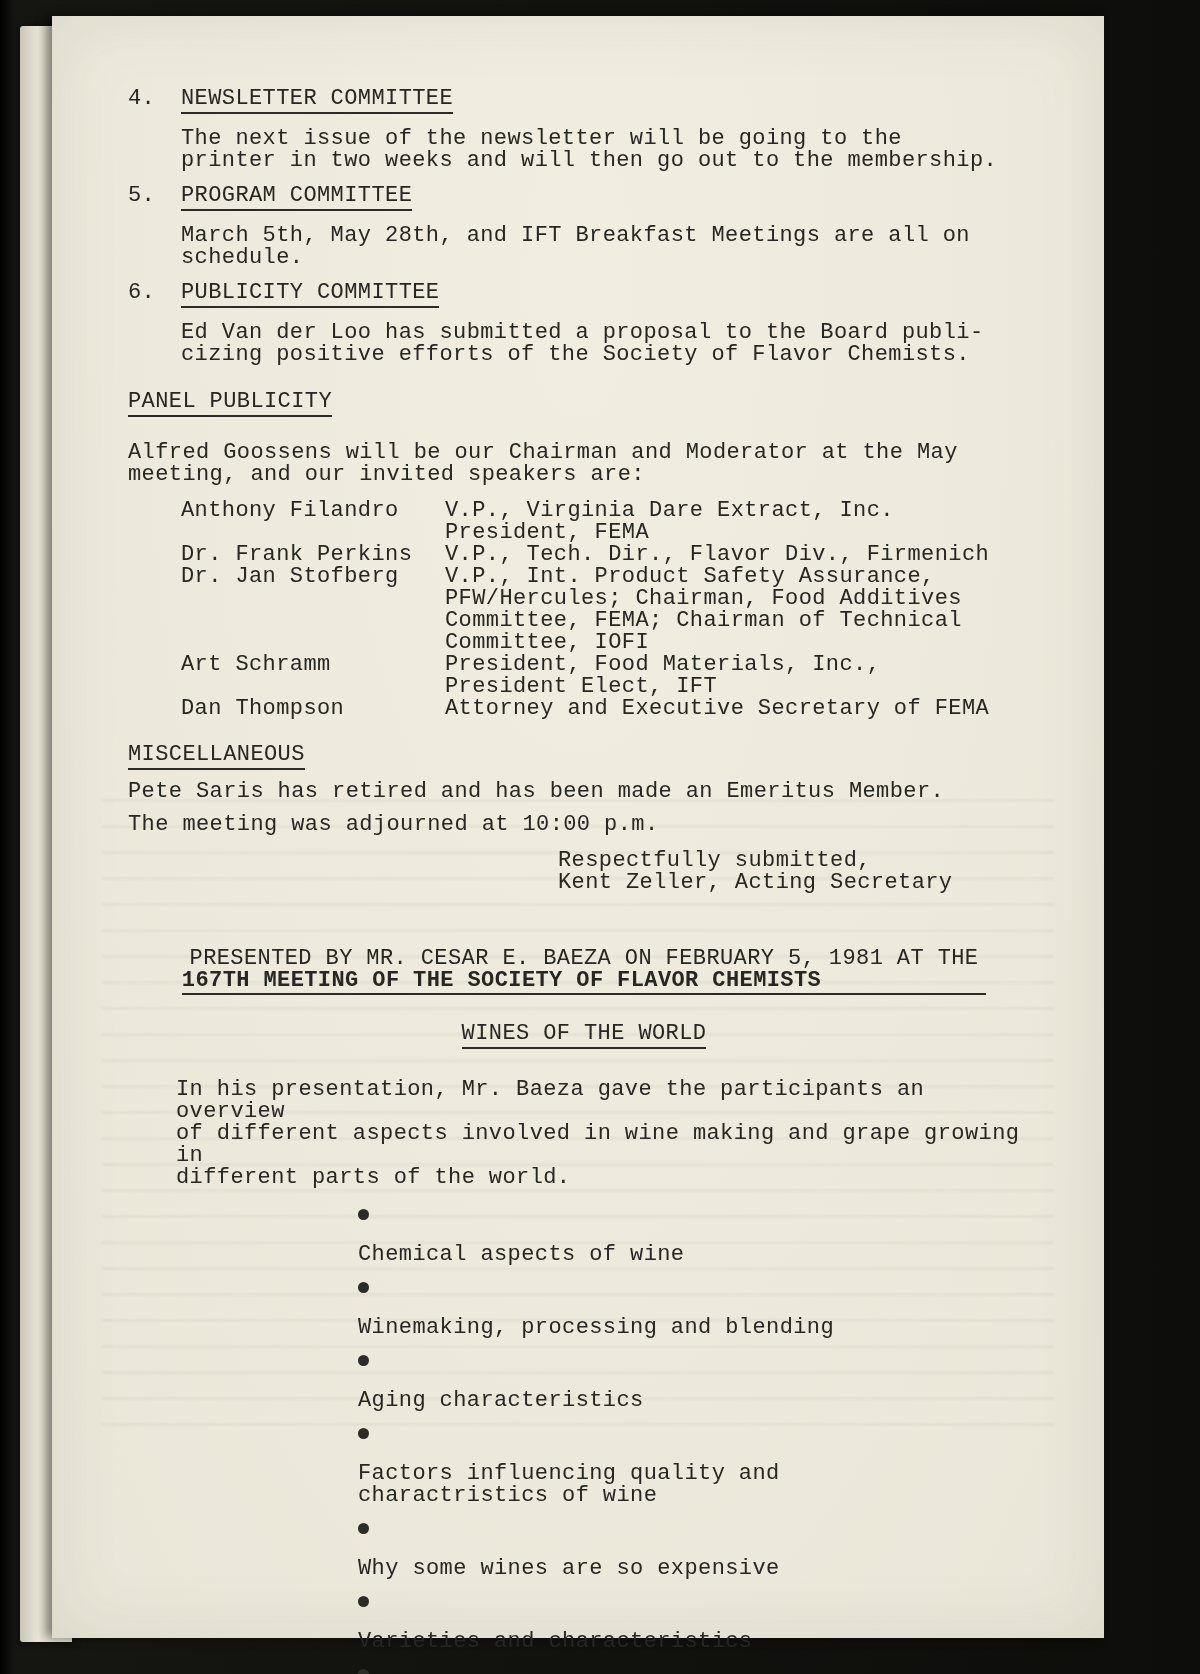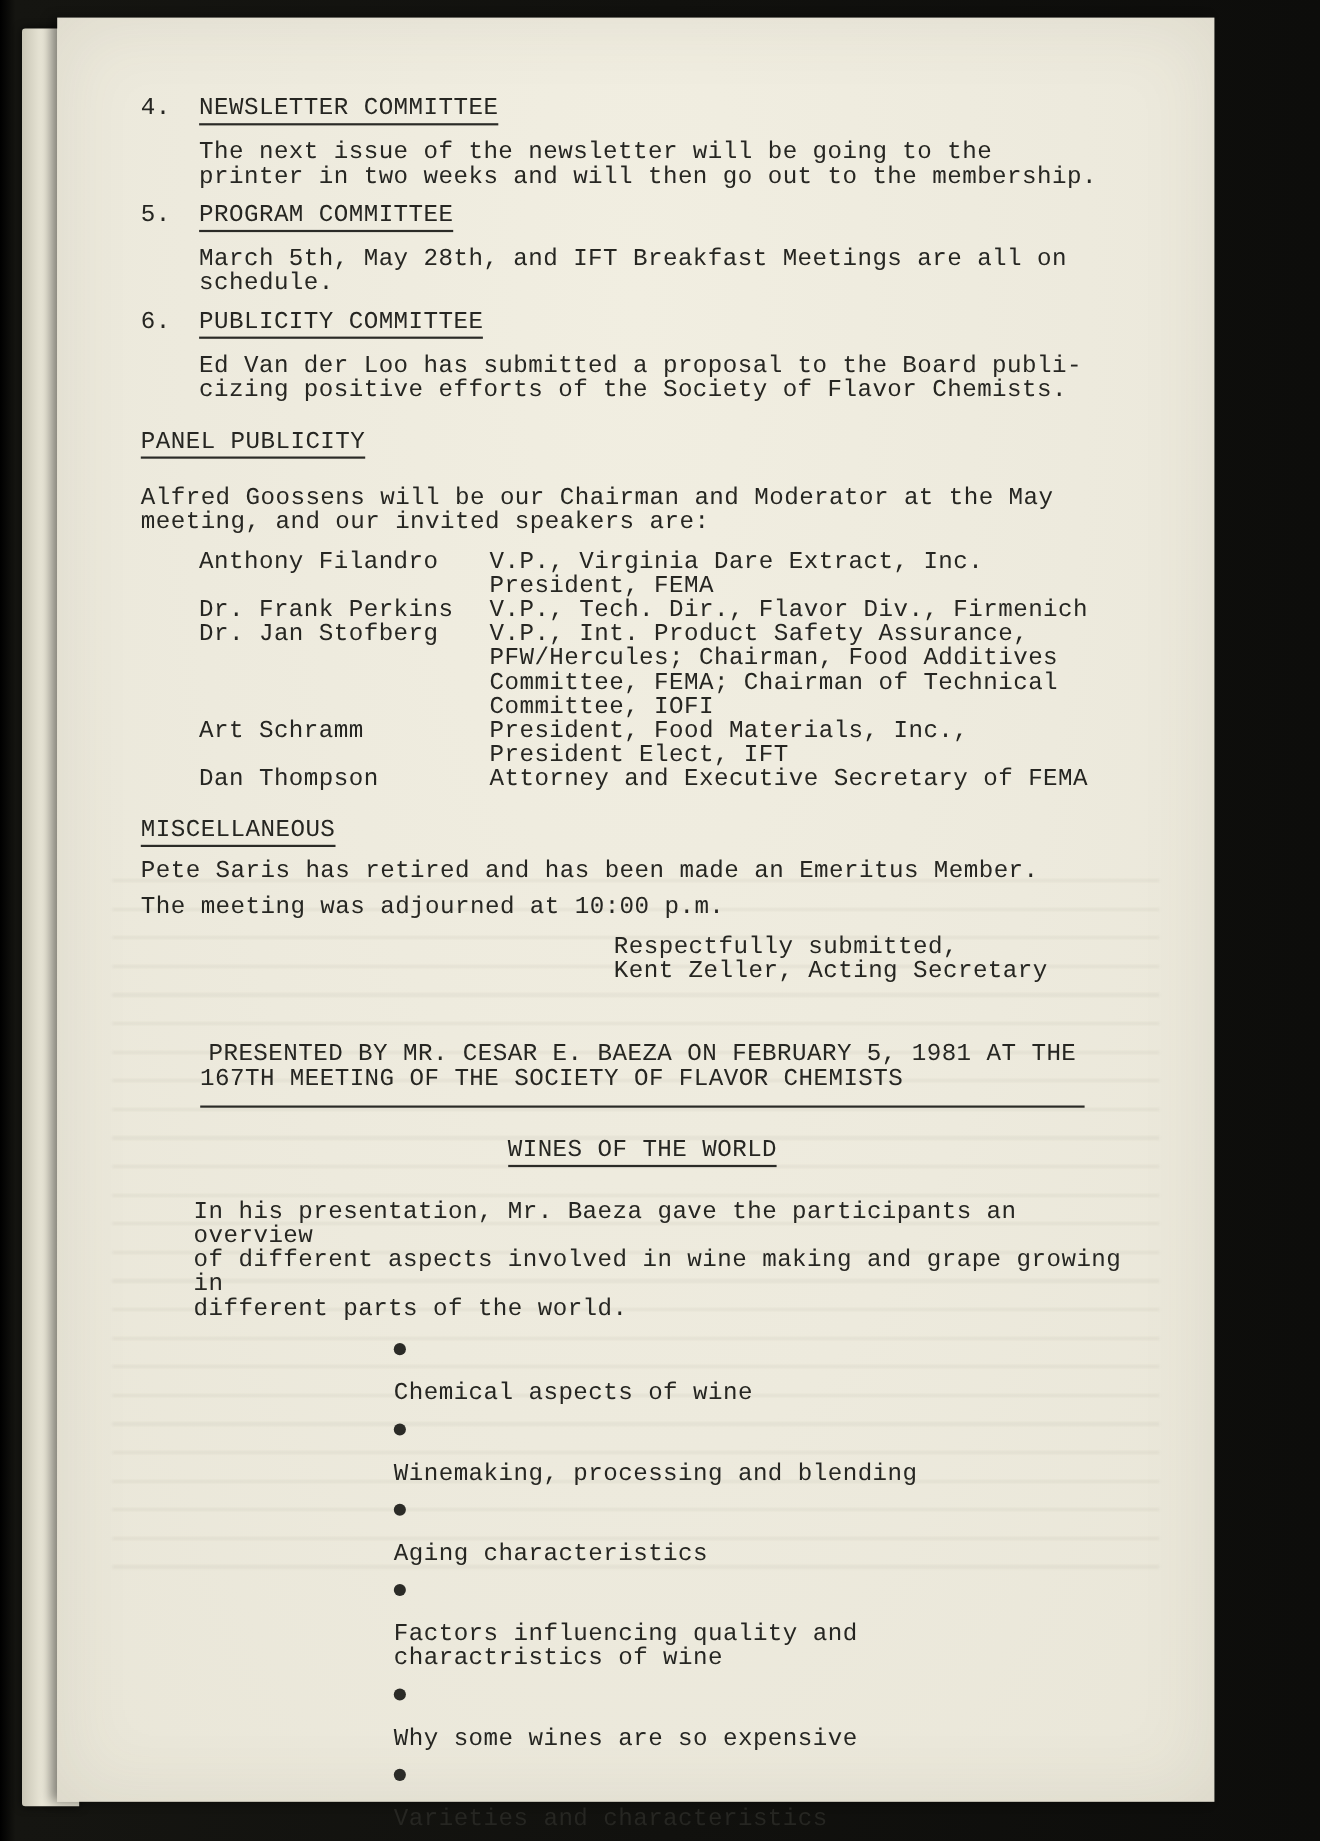--- a/index.html
+++ b/index.html
@@ -64,23 +64,24 @@
   .speakers { margin-top: 14px; }
   .speaker-row { display: flex; margin-left: 53px; }
   .speaker-name { width: 264px; flex: 0 0 264px; }
   .speaker-role { flex: 1; }
   .misc-heading { margin-top: 24px; }
   .misc-line { margin-top: 11px; }
   .signature { margin-top: 14px; margin-left: 430px; }
   .presented { margin-top: 54px; text-align: center; }
   .presented-line2 {
     border-bottom: 2px solid #2b2b27;
-    padding-bottom: 13px;
+    padding-bottom: 1px;
     padding-right: 165px;
     display: inline-block;
+    font-weight: bold;
   }
   .wines-title { margin-top: 28px; text-align: center; }
   .wines-intro { margin-top: 30px; margin-left: 48px; }
   .bullets { margin-top: 14px; margin-left: 230px; }
   .bullet {
     display: flex;
     gap: 24px;
     margin-top: 10px;
     align-items: flex-start;
     flex-direction: column;

